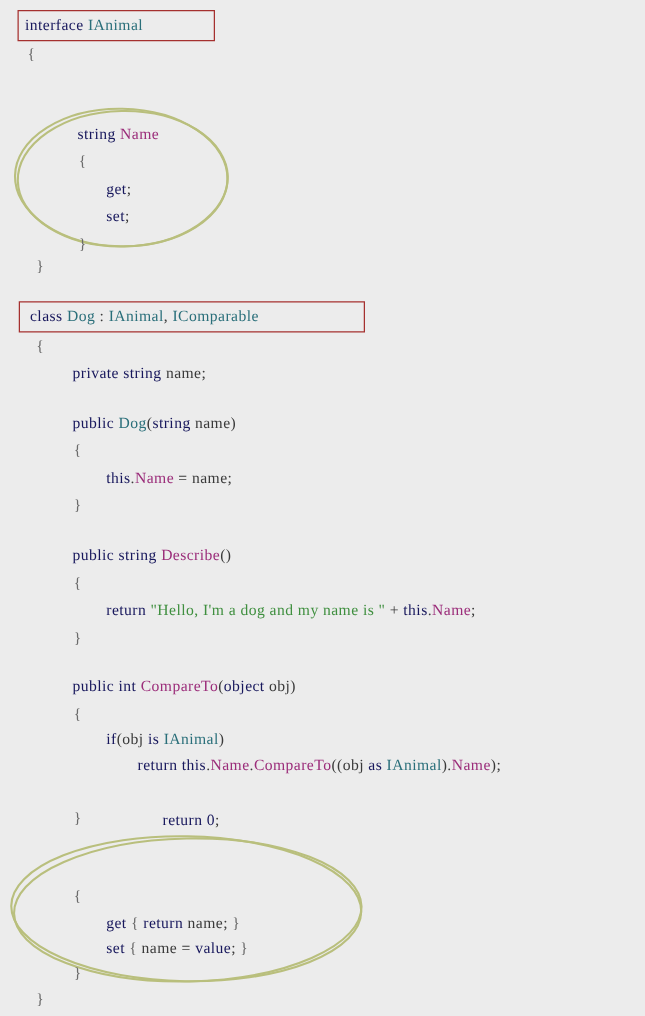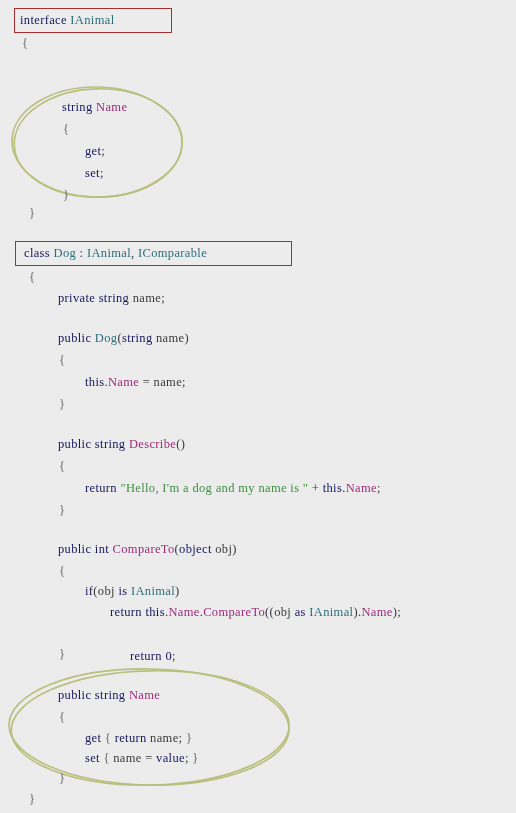--- a/index.html
+++ b/index.html
@@ -116,21 +116,20 @@
       <div class="code-line" style="top: 437px; left: 58px;"><span class="kw" style="color: rgb(23, 23, 92);">public</span><span class="pun" style="color: rgb(58, 58, 58);"> </span><span class="kw" style="color: rgb(23, 23, 92);">string</span><span class="pun" style="color: rgb(58, 58, 58);"> </span><span class="mem" style="color: rgb(155, 45, 122);">Describe</span><span class="pun" style="color: rgb(58, 58, 58);">()</span></div>
       <div class="code-line" style="top: 459px; left: 59px;"><span class="brc" style="color: rgb(107, 107, 107);">{</span></div>
       <div class="code-line" style="top: 481px; left: 85px;"><span class="kw" style="color: rgb(23, 23, 92);">return</span><span class="pun" style="color: rgb(58, 58, 58);"> </span><span class="str" style="color: rgb(63, 143, 63);">"Hello, I'm a dog and my name is "</span><span class="pun" style="color: rgb(58, 58, 58);"> + </span><span class="kw" style="color: rgb(23, 23, 92);">this</span><span class="pun" style="color: rgb(58, 58, 58);">.</span><span class="mem" style="color: rgb(155, 45, 122);">Name</span><span class="pun" style="color: rgb(58, 58, 58);">;</span></div>
       <div class="code-line" style="top: 503px; left: 59px;"><span class="brc" style="color: rgb(107, 107, 107);">}</span></div>
       <div class="code-line" style="top: 542px; left: 58px;"><span class="kw" style="color: rgb(23, 23, 92);">public</span><span class="pun" style="color: rgb(58, 58, 58);"> </span><span class="kw" style="color: rgb(23, 23, 92);">int</span><span class="pun" style="color: rgb(58, 58, 58);"> </span><span class="mem" style="color: rgb(155, 45, 122);">CompareTo</span><span class="pun" style="color: rgb(58, 58, 58);">(</span><span class="kw" style="color: rgb(23, 23, 92);">object</span><span class="pun" style="color: rgb(58, 58, 58);"> </span><span class="id" style="color: rgb(58, 58, 58);">obj</span><span class="pun" style="color: rgb(58, 58, 58);">)</span></div>
       <div class="code-line" style="top: 564px; left: 59px;"><span class="brc" style="color: rgb(107, 107, 107);">{</span></div>
       <div class="code-line" style="top: 584px; left: 85px;"><span class="kw" style="color: rgb(23, 23, 92);">if</span><span class="pun" style="color: rgb(58, 58, 58);">(</span><span class="id" style="color: rgb(58, 58, 58);">obj</span><span class="pun" style="color: rgb(58, 58, 58);"> </span><span class="kw" style="color: rgb(23, 23, 92);">is</span><span class="pun" style="color: rgb(58, 58, 58);"> </span><span class="typ" style="color: rgb(42, 111, 122);">IAnimal</span><span class="pun" style="color: rgb(58, 58, 58);">)</span></div>
       <div class="code-line" style="top: 605px; left: 110px;"><span class="kw" style="color: rgb(23, 23, 92);">return</span><span class="pun" style="color: rgb(58, 58, 58);"> </span><span class="kw" style="color: rgb(23, 23, 92);">this</span><span class="pun" style="color: rgb(58, 58, 58);">.</span><span class="mem" style="color: rgb(155, 45, 122);">Name</span><span class="pun" style="color: rgb(58, 58, 58);">.</span><span class="mem" style="color: rgb(155, 45, 122);">CompareTo</span><span class="pun" style="color: rgb(58, 58, 58);">((</span><span class="id" style="color: rgb(58, 58, 58);">obj</span><span class="pun" style="color: rgb(58, 58, 58);"> </span><span class="kw" style="color: rgb(23, 23, 92);">as</span><span class="pun" style="color: rgb(58, 58, 58);"> </span><span class="typ" style="color: rgb(42, 111, 122);">IAnimal</span><span class="pun" style="color: rgb(58, 58, 58);">).</span><span class="mem" style="color: rgb(155, 45, 122);">Name</span><span class="pun" style="color: rgb(58, 58, 58);">);</span></div>
       <div class="code-line" style="top: 649px; left: 85px; margin-left: 45px;"><span class="kw" style="color: rgb(23, 23, 92);">return</span><span class="pun" style="color: rgb(58, 58, 58);"> </span><span class="num" style="color: rgb(23, 23, 92);">0</span><span class="pun" style="color: rgb(58, 58, 58);">;</span></div>
       <div class="code-line" style="top: 647px; left: 59px;"><span class="brc" style="color: rgb(107, 107, 107);">}</span></div>
-      <div class="code-line" style="top: 688px; left: 58px;"><span class="kw" style="color: rgb(23, 23, 92);">public</span><span class="pun" style="color: rgb(58, 58, 58);"> </span><span class="kw" style="color: rgb(23, 23, 92);">string</span><span class="pun" style="color: rgb(58, 58, 58);"> </span><span class="mem" style="color: rgb(155, 45, 122);">Name</span></div>
       <div class="code-line" style="top: 710px; left: 59px;"><span class="brc" style="color: rgb(107, 107, 107);">{</span></div>
       <div class="code-line" style="top: 731px; left: 85px;"><span class="kw" style="color: rgb(23, 23, 92);">get</span><span class="pun" style="color: rgb(58, 58, 58);"> </span><span class="brc" style="color: rgb(107, 107, 107);">{</span><span class="pun" style="color: rgb(58, 58, 58);"> </span><span class="kw" style="color: rgb(23, 23, 92);">return</span><span class="pun" style="color: rgb(58, 58, 58);"> </span><span class="id" style="color: rgb(58, 58, 58);">name</span><span class="pun" style="color: rgb(58, 58, 58);">;</span><span class="pun" style="color: rgb(58, 58, 58);"> </span><span class="brc" style="color: rgb(107, 107, 107);">}</span></div>
       <div class="code-line" style="top: 751px; left: 85px;"><span class="kw" style="color: rgb(23, 23, 92);">set</span><span class="pun" style="color: rgb(58, 58, 58);"> </span><span class="brc" style="color: rgb(107, 107, 107);">{</span><span class="pun" style="color: rgb(58, 58, 58);"> </span><span class="id" style="color: rgb(58, 58, 58);">name</span><span class="pun" style="color: rgb(58, 58, 58);"> = </span><span class="kw" style="color: rgb(23, 23, 92);">value</span><span class="pun" style="color: rgb(58, 58, 58);">;</span><span class="pun" style="color: rgb(58, 58, 58);"> </span><span class="brc" style="color: rgb(107, 107, 107);">}</span></div>
       <div class="code-line" style="top: 771px; left: 59px;"><span class="brc" style="color: rgb(107, 107, 107);">}</span></div>
       <div class="code-line" style="top: 792px; left: 29px;"><span class="brc" style="color: rgb(107, 107, 107);">}</span></div>
     </div>
 
 </div>
 
 </body></html>

